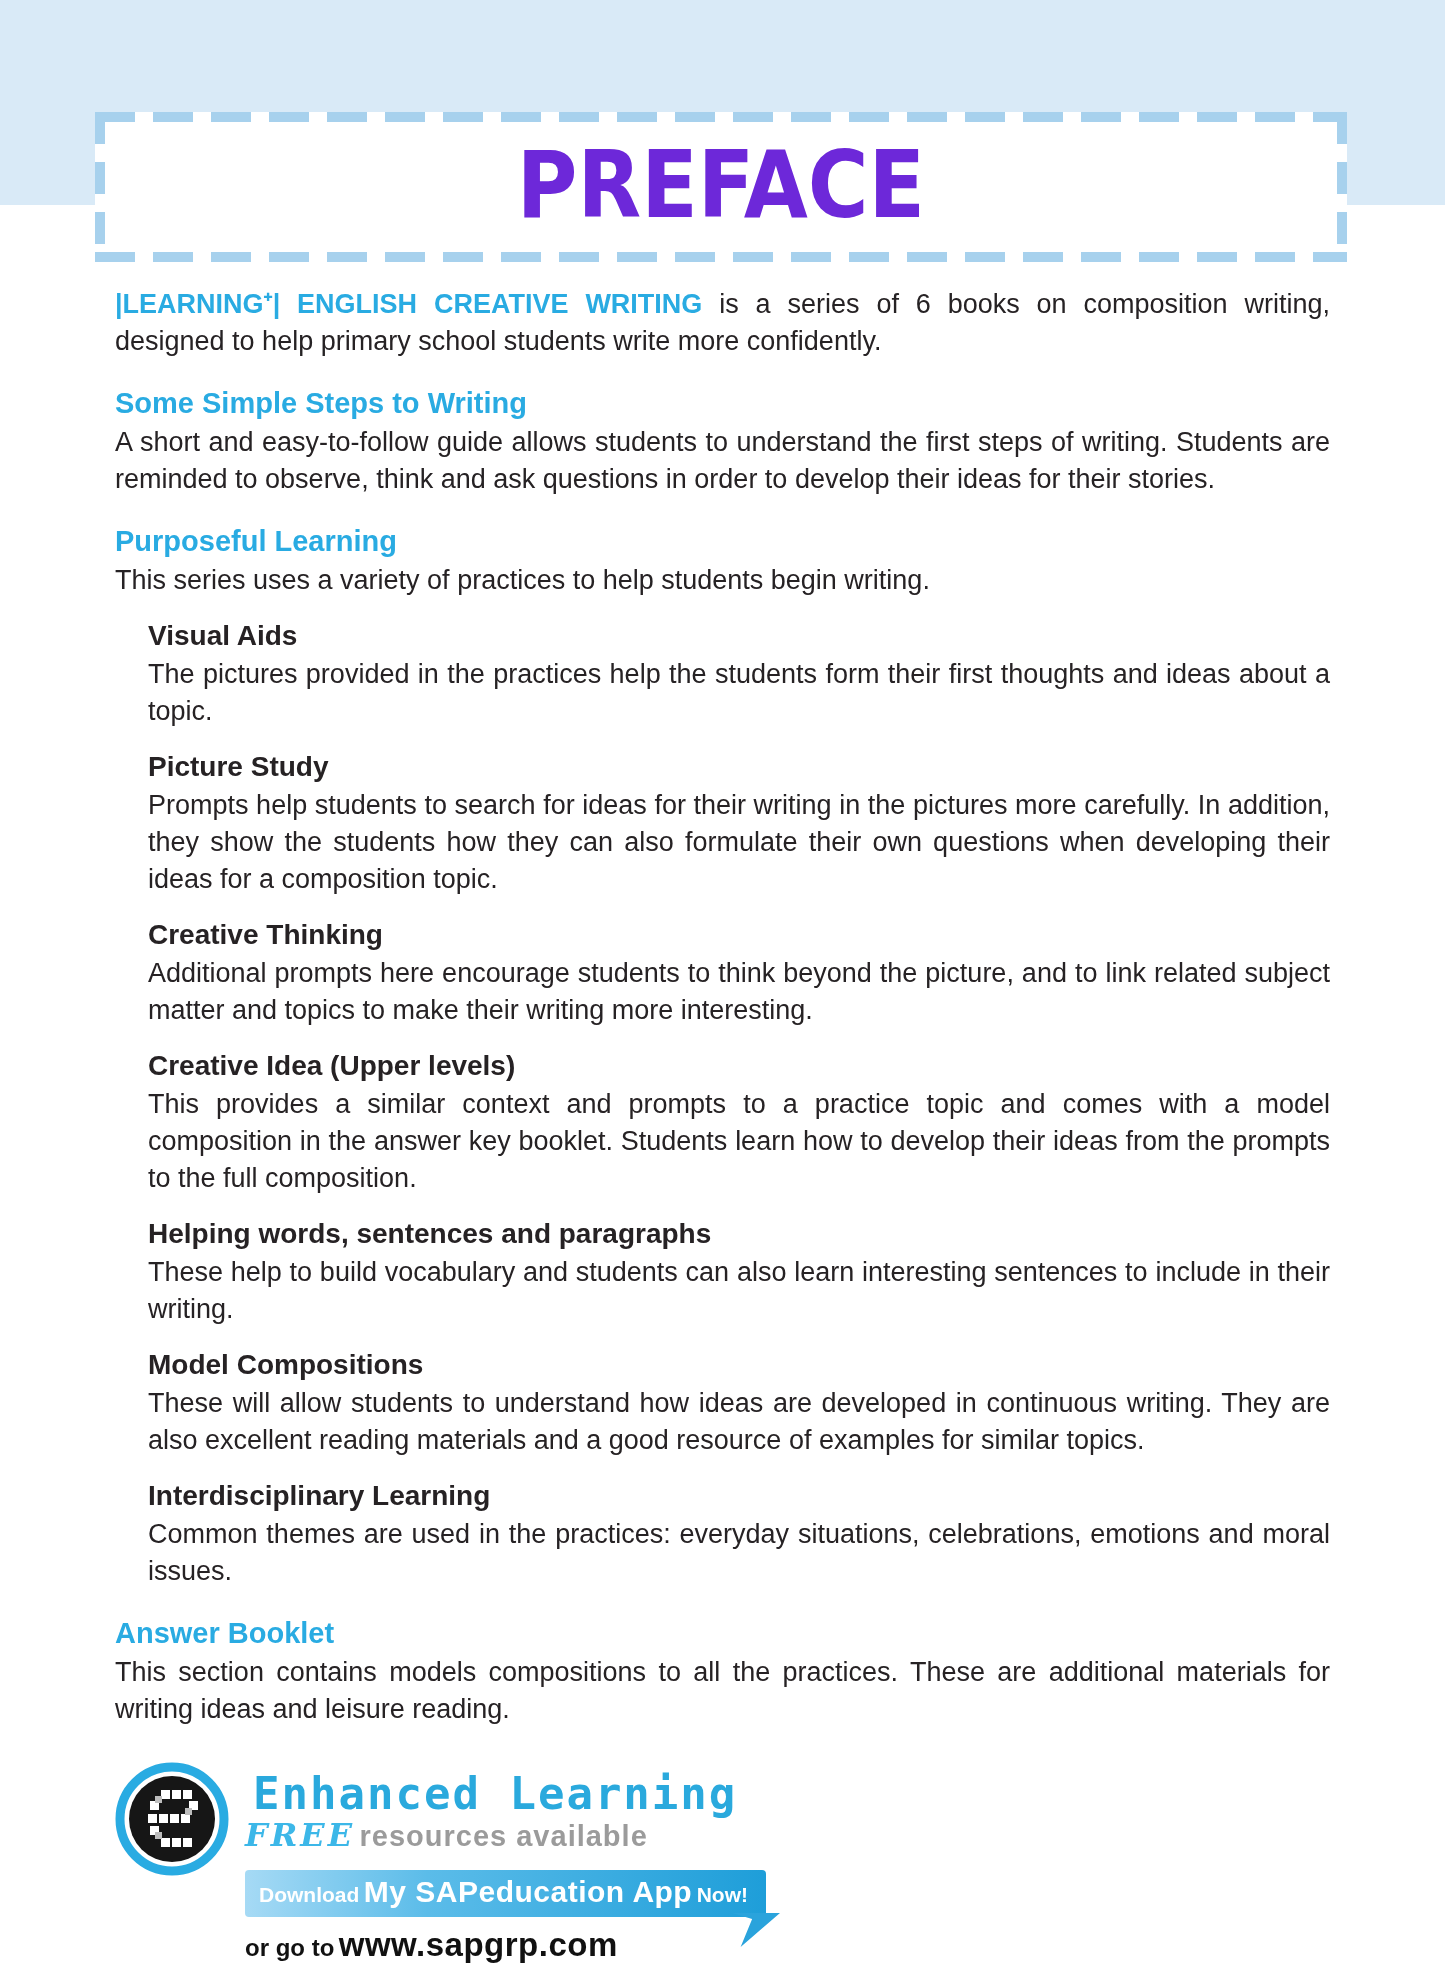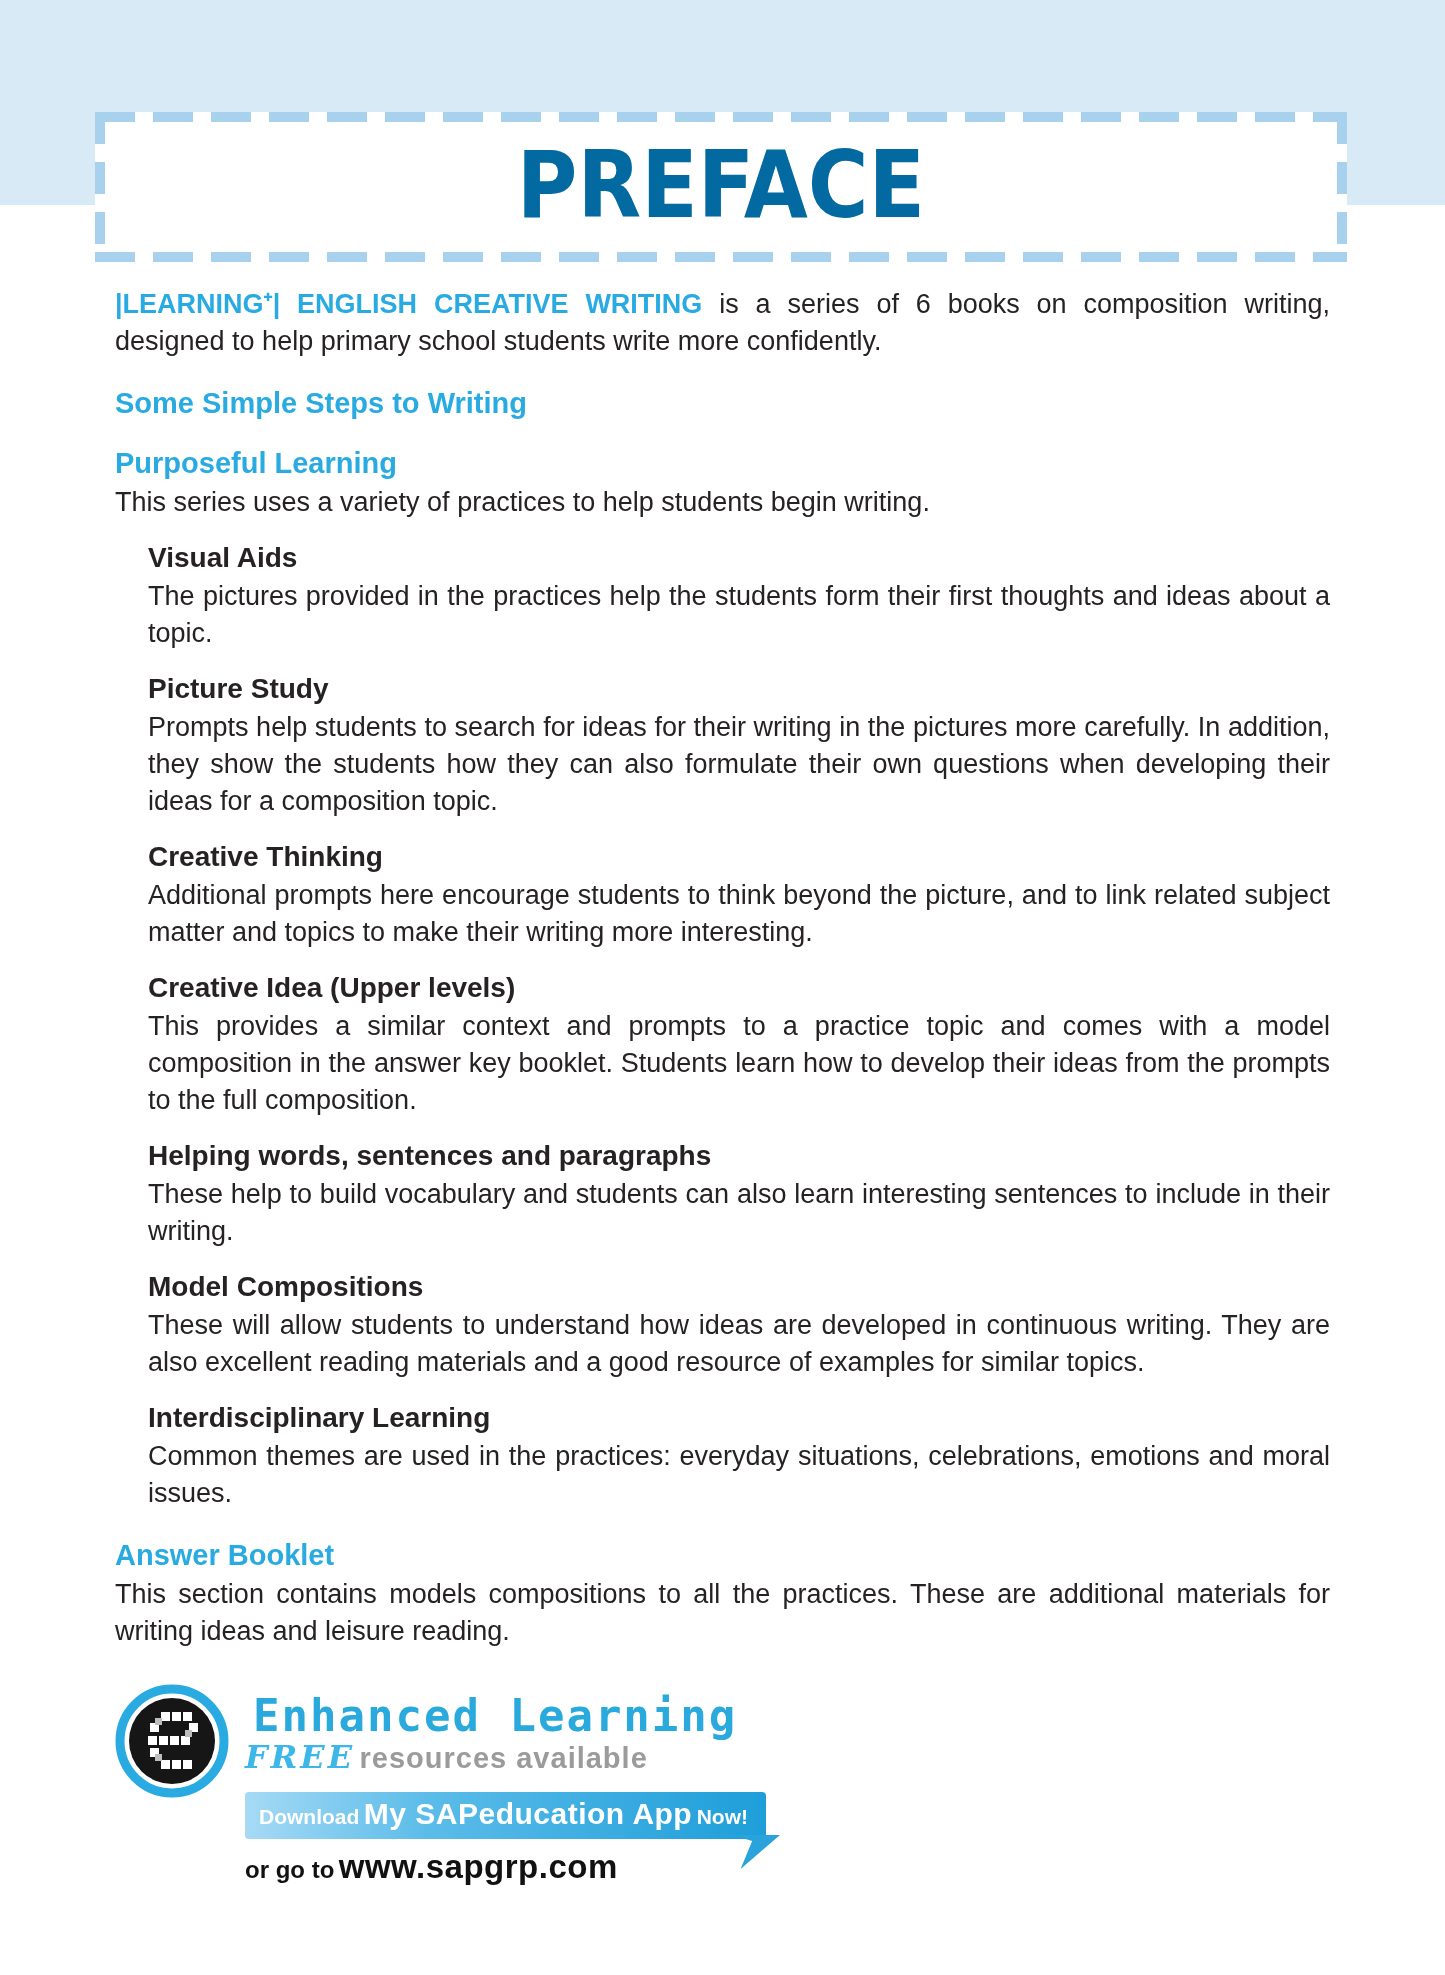--- a/index.html
+++ b/index.html
@@ -28,21 +28,21 @@
   .dash.bottom { bottom:0; left:0; right:0; height:10px;
     background:repeating-linear-gradient(90deg,#a7d1ed 0 40px, transparent 40px 58px); }
   .dash.left   { top:0; bottom:0; left:0; width:10px;
     background:repeating-linear-gradient(180deg,#a7d1ed 0 32px, transparent 32px 50px); }
   .dash.right  { top:0; bottom:0; right:0; width:10px;
     background:repeating-linear-gradient(180deg,#a7d1ed 0 32px, transparent 32px 50px); }
   .page-title {
     margin:0; width:100%; text-align:center;
     line-height:148px;
     font-size:92px; font-weight:800; letter-spacing:0px;
-    color:#0369a1;
+    color:#6d28d9;
     font-family:"DejaVu Sans", sans-serif;
     font-stretch:condensed;
   }
   .content {
     position:absolute; top:286px; left:115px; width:1215px;
   }
   .body {
     margin:0; font-size:27px; line-height:37px;
     text-align:justify; color:#262224;
   }
@@ -105,20 +105,21 @@
     <div class="dash right"></div>
     <h1 class="page-title">PREFACE</h1>
   </div>
 
   <div class="content">
 
     <p class="body intro"><span class="brand">|LEARNING⁺| ENGLISH CREATIVE WRITING</span><span> is a series of 6 books on composition writing, designed to help primary school students write more confidently.</span></p>
 
     <section class="sec main">
       <h2 class="h-main">Some Simple Steps to Writing</h2>
+      <p class="body">A short and easy-to-follow guide allows students to understand the first steps of writing. Students are reminded to observe, think and ask questions in order to develop their ideas for their stories.</p>
     </section>
 
     <section class="sec main">
       <h2 class="h-main">Purposeful Learning</h2>
       <p class="body">This series uses a variety of practices to help students begin writing.</p>
     </section>
 
     <section class="sec sub">
       <h3 class="h-sub">Visual Aids</h3>
       <p class="body">The pictures provided in the practices help the students form their first thoughts and ideas about a topic.</p>

